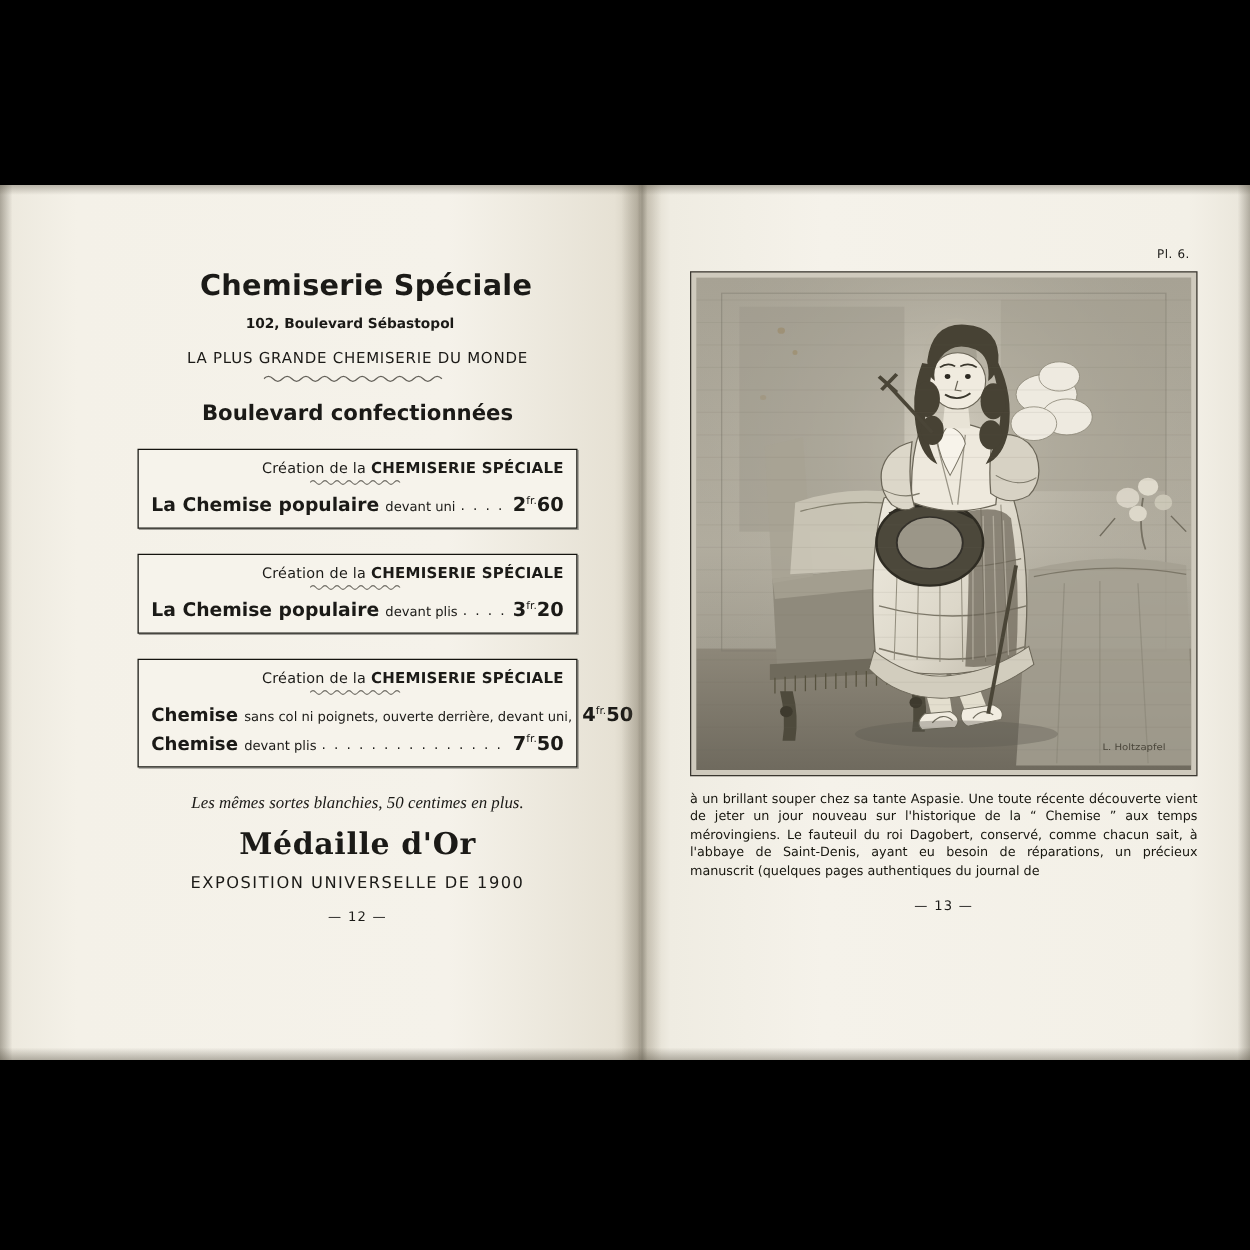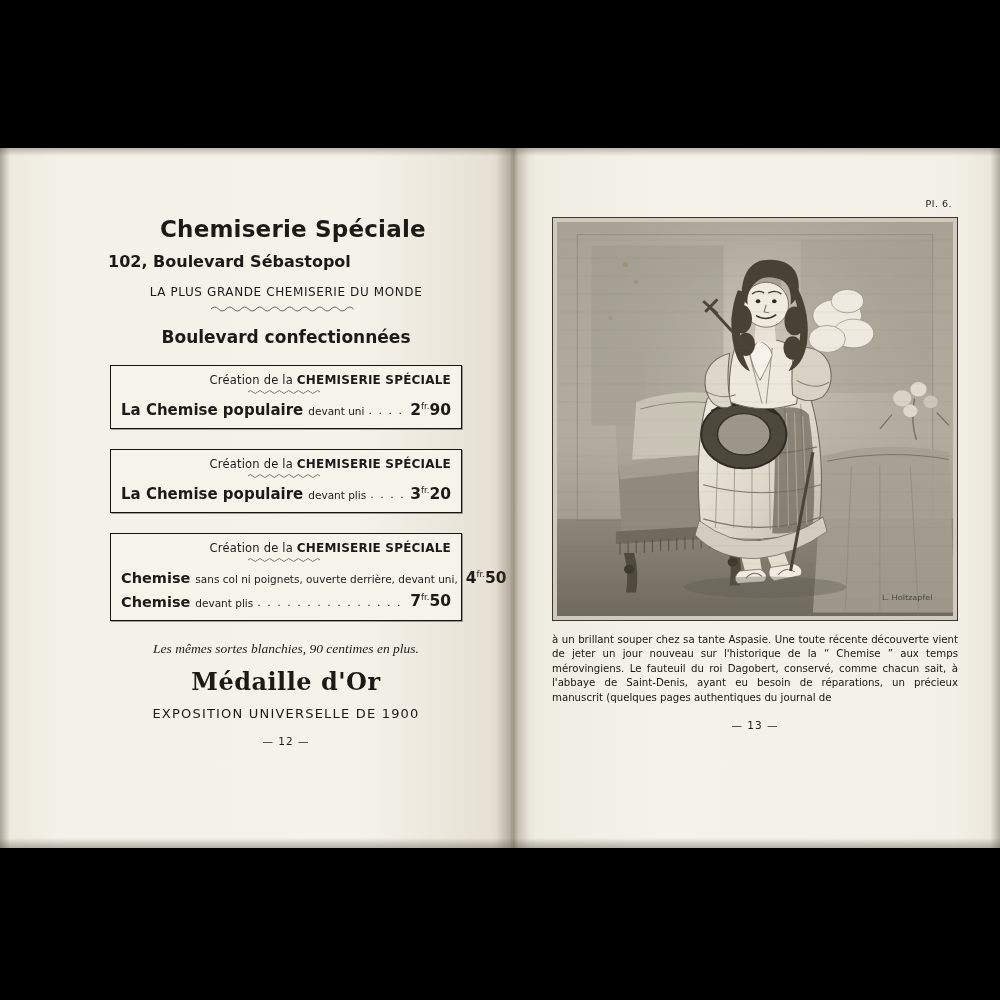--- a/index.html
+++ b/index.html
@@ -87,22 +87,22 @@
     font-family: "DejaVu Sans", sans-serif;
     font-weight: bold;
     font-size: 23px;
     letter-spacing: 0.2px;
     text-align: left;
     margin: 0 0 10px 52px;
   }
   .shop-address {
     font-family: "DejaVu Sans", sans-serif;
     font-weight: bold;
-    font-size: 16px;
-    text-align: left;
+    font-size: 11px;
+    text-align: center;
     margin: 0 12px 14px 0;
   }
   .shop-tagline {
     font-family: "DejaVu Sans", sans-serif;
     font-size: 12px;
     letter-spacing: 0.6px;
     margin: 0 0 6px 0;
   }
   .squiggle {
     display: block;
@@ -281,21 +281,21 @@
           <div class="pb-head">
             <span>Création de la </span><span class="strong">CHEMISERIE SPÉCIALE</span>
           </div>
           <svg class="pb-squig" width="76" height="6" viewBox="0 0 76 6">
             <path d="M0 3 q2.4 -3 4.8 0 t4.8 0 t4.8 0 t4.8 0 t4.8 0 t4.8 0 t4.8 0 t4.8 0 t4.8 0 t4.8 0 t4.8 0 t4.8 0 t4.8 0 t4.8 0 t4.8 0" fill="none" stroke="#35322b" stroke-width="0.9"></path>
           </svg>
           <div class="pb-line">
             <span class="pb-name">La Chemise populaire</span>
             <span class="pb-desc">devant uni</span>
             <span class="pb-dots">. . . . .</span>
-            <span class="pb-price"><span>2</span><sup>fr.</sup><span>90</span></span>
+            <span class="pb-price"><span>2</span><sup>fr.</sup><span>60</span></span>
           </div>
         </div>
 
         <div class="price-box">
           <div class="pb-head">
             <span>Création de la </span><span class="strong">CHEMISERIE SPÉCIALE</span>
           </div>
           <svg class="pb-squig" width="76" height="6" viewBox="0 0 76 6">
             <path d="M0 3 q2.4 -3 4.8 0 t4.8 0 t4.8 0 t4.8 0 t4.8 0 t4.8 0 t4.8 0 t4.8 0 t4.8 0 t4.8 0 t4.8 0 t4.8 0 t4.8 0 t4.8 0 t4.8 0" fill="none" stroke="#35322b" stroke-width="0.9"></path>
           </svg>
@@ -321,21 +321,21 @@
             <span class="pb-price"><span>4</span><sup>fr.</sup><span>50</span></span>
           </div>
           <div class="pb-line">
             <span class="pb-name small">Chemise</span>
             <span class="pb-desc">devant plis</span>
             <span class="pb-dots">. . . . . . . . . . . . . . .</span>
             <span class="pb-price"><span>7</span><sup>fr.</sup><span>50</span></span>
           </div>
         </div>
 
-        <div class="note-italic">Les mêmes sortes blanchies, 90 centimes en plus.</div>
+        <div class="note-italic">Les mêmes sortes blanchies, 50 centimes en plus.</div>
 
         <div class="medal"><span>Médaille d'Or</span></div>
 
         <div class="expo">EXPOSITION UNIVERSELLE DE 1900</div>
 
         <div class="folio">— 12 —</div>
       </div>
     </div>
 
     <div class="page page-right">

